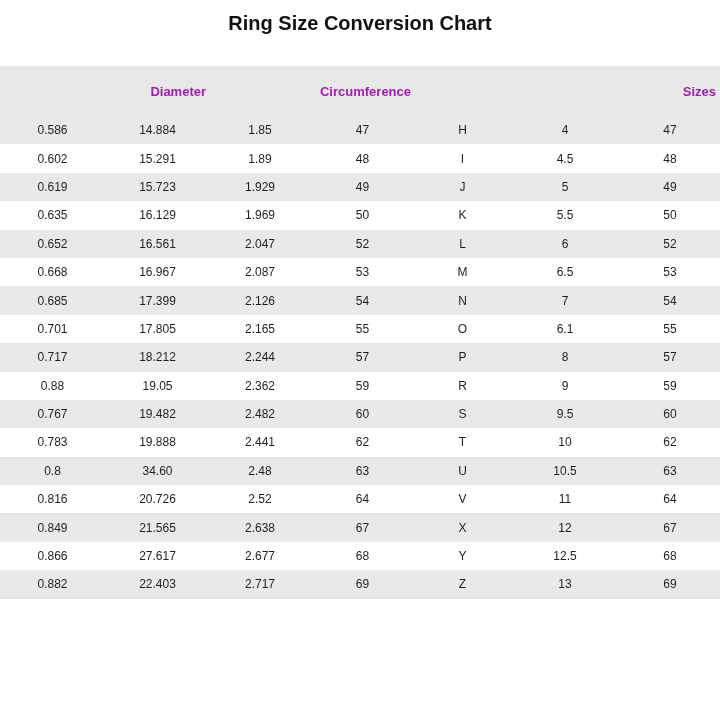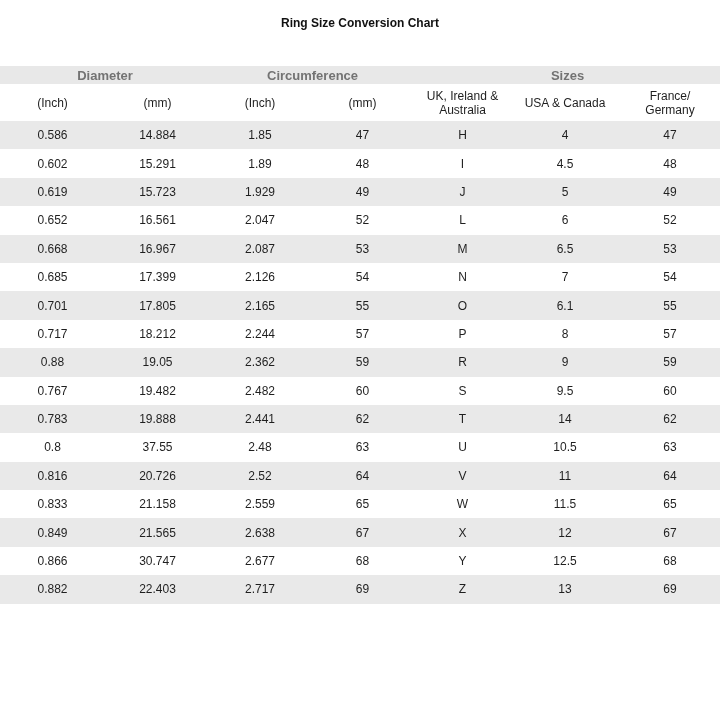--- a/index.html
+++ b/index.html
@@ -13,44 +13,45 @@
     -webkit-font-smoothing: antialiased;
   }
   .page {
     width: 720px;
     height: 720px;
     overflow: hidden;
   }
   .title {
     margin: 0;
     padding-top: 14px;
-    font-size: 12px;
+    font-size: 20px;
     line-height: 19px;
     font-weight: bold;
     text-align: center;
     color: #111111;
   }
   table.chart {
     width: 720px;
     margin-top: 33px;
     border-collapse: collapse;
     table-layout: fixed;
   }
   table.chart th, table.chart td {
     padding: 0 4px;
     text-align: center;
     vertical-align: middle;
     overflow: hidden;
   }
   tr.group-row th {
     background: var(--header-bg, #e8e8e8);
-    height: 18px;
+    height: 50px;
     font-size: 13px;
     font-weight: bold;
-    color: #737373;
+    color: #a21caf;
+    text-align: right;
   }
   tr.sub-row th {
     background: var(--subheader-bg, #ffffff);
     height: 37px;
     font-size: 12px;
     font-weight: normal;
     line-height: 14px;
     color: #1f1f1f;
   }
   tbody td {
@@ -76,29 +77,20 @@
       <col style="width:95px">
       <col style="width:110px">
       <col style="width:100px">
     </colgroup>
     <thead>
       <tr class="group-row" id="group-row">
           <th colspan="2">Diameter</th>
           <th colspan="2">Circumference</th>
           <th colspan="3">Sizes</th>
         </tr>
-      <tr class="sub-row" id="subheader-row">
-          <th>(Inch)</th>
-          <th>(mm)</th>
-          <th>(Inch)</th>
-          <th>(mm)</th>
-          <th>UK, Ireland &amp; Australia</th>
-          <th>USA &amp; Canada</th>
-          <th>France/ Germany</th>
-        </tr>
     </thead>
     <tbody id="table-body">
         <tr>
           <td>0.586</td>
           <td>14.884</td>
           <td>1.85</td>
           <td>47</td>
           <td>H</td>
           <td>4</td>
           <td>47</td>
@@ -115,20 +107,29 @@
         <tr>
           <td>0.619</td>
           <td>15.723</td>
           <td>1.929</td>
           <td>49</td>
           <td>J</td>
           <td>5</td>
           <td>49</td>
         </tr>
         <tr>
+          <td>0.635</td>
+          <td>16.129</td>
+          <td>1.969</td>
+          <td>50</td>
+          <td>K</td>
+          <td>5.5</td>
+          <td>50</td>
+        </tr>
+        <tr>
           <td>0.652</td>
           <td>16.561</td>
           <td>2.047</td>
           <td>52</td>
           <td>L</td>
           <td>6</td>
           <td>52</td>
         </tr>
         <tr>
           <td>0.668</td>
@@ -183,62 +184,53 @@
           <td>S</td>
           <td>9.5</td>
           <td>60</td>
         </tr>
         <tr>
           <td>0.783</td>
           <td>19.888</td>
           <td>2.441</td>
           <td>62</td>
           <td>T</td>
-          <td>14</td>
+          <td>10</td>
           <td>62</td>
         </tr>
         <tr>
           <td>0.8</td>
-          <td>37.55</td>
+          <td>34.60</td>
           <td>2.48</td>
           <td>63</td>
           <td>U</td>
           <td>10.5</td>
           <td>63</td>
         </tr>
         <tr>
           <td>0.816</td>
           <td>20.726</td>
           <td>2.52</td>
           <td>64</td>
           <td>V</td>
           <td>11</td>
           <td>64</td>
         </tr>
         <tr>
-          <td>0.833</td>
-          <td>21.158</td>
-          <td>2.559</td>
-          <td>65</td>
-          <td>W</td>
-          <td>11.5</td>
-          <td>65</td>
-        </tr>
-        <tr>
           <td>0.849</td>
           <td>21.565</td>
           <td>2.638</td>
           <td>67</td>
           <td>X</td>
           <td>12</td>
           <td>67</td>
         </tr>
         <tr>
           <td>0.866</td>
-          <td>30.747</td>
+          <td>27.617</td>
           <td>2.677</td>
           <td>68</td>
           <td>Y</td>
           <td>12.5</td>
           <td>68</td>
         </tr>
         <tr>
           <td>0.882</td>
           <td>22.403</td>
           <td>2.717</td>

